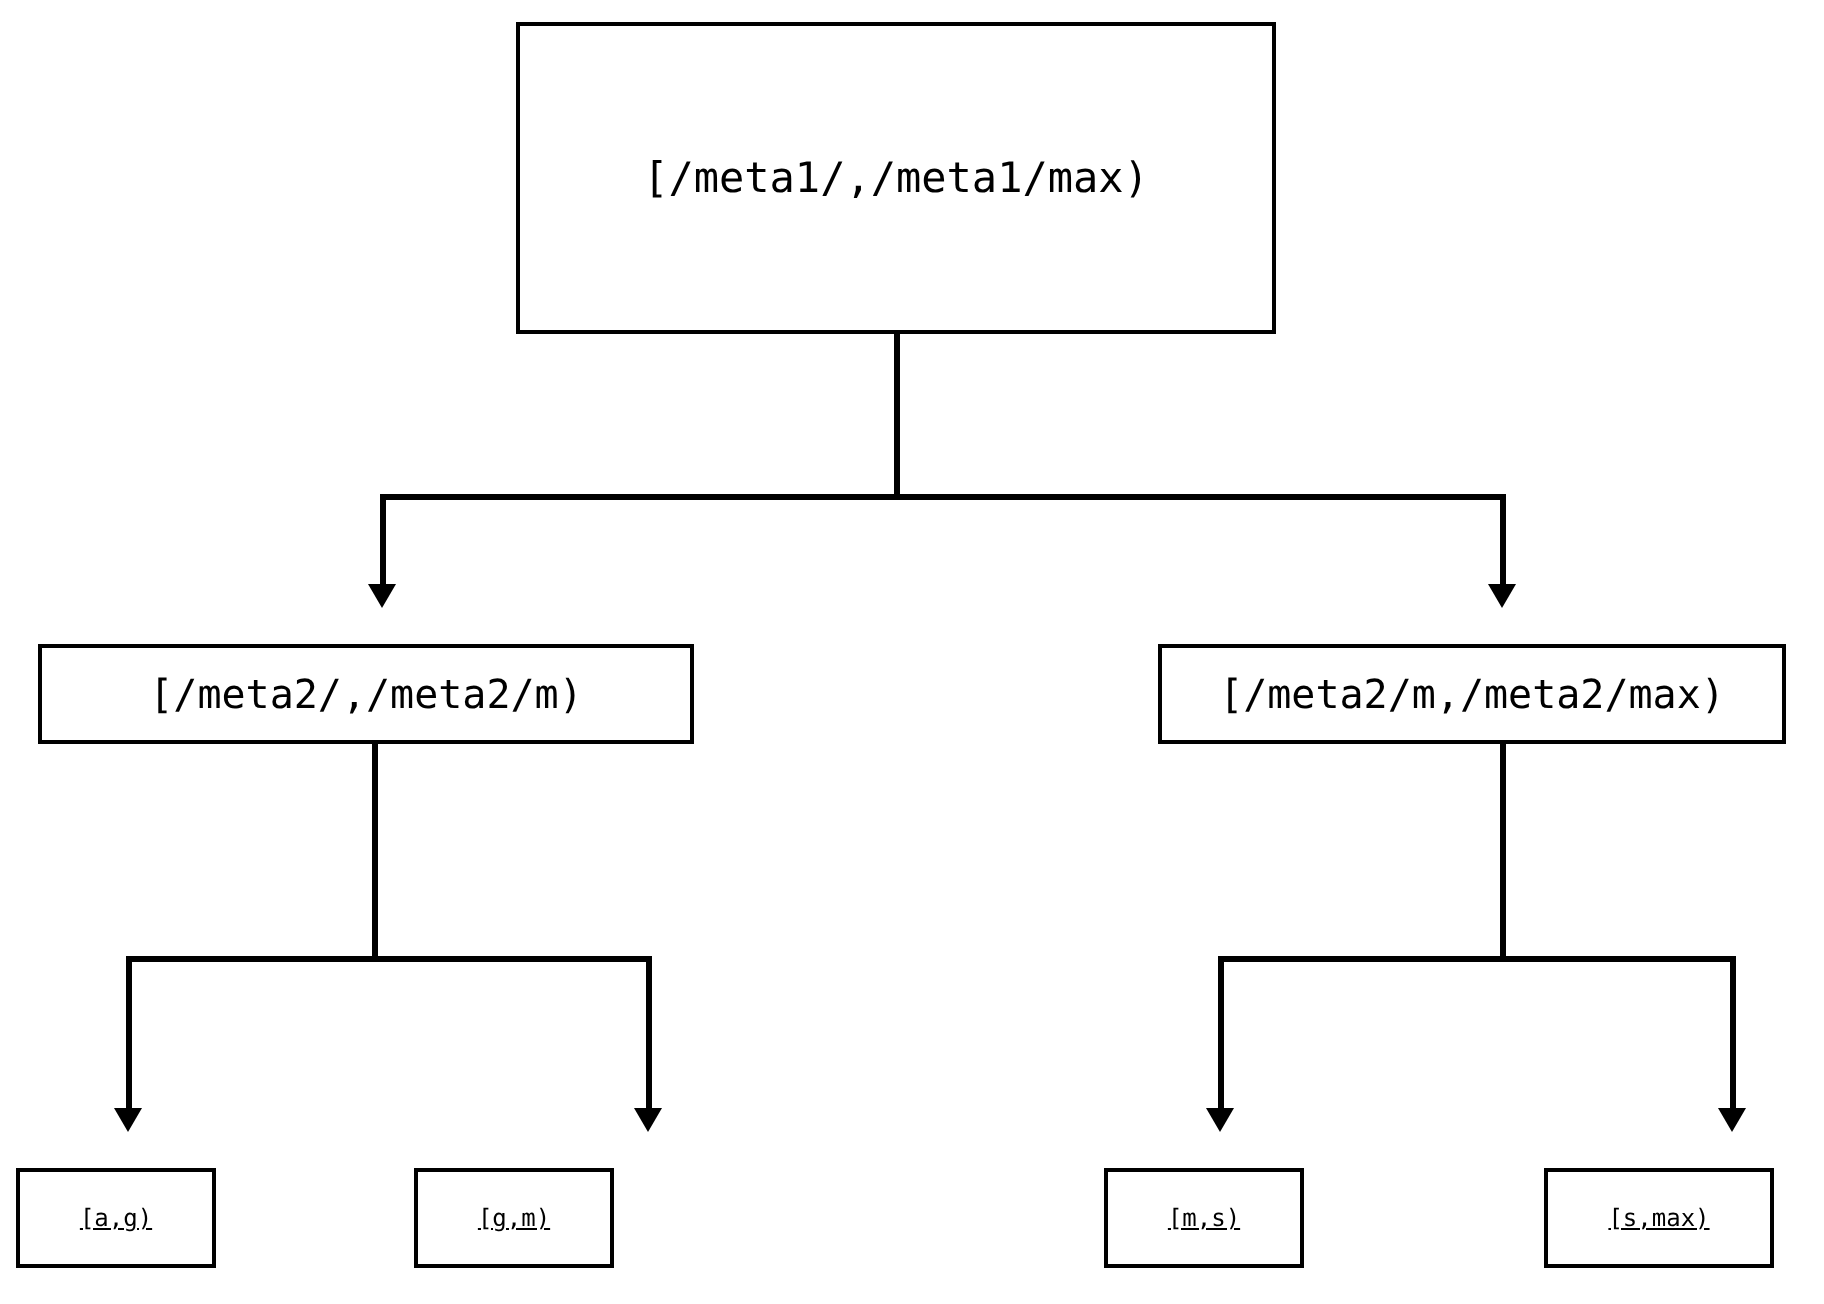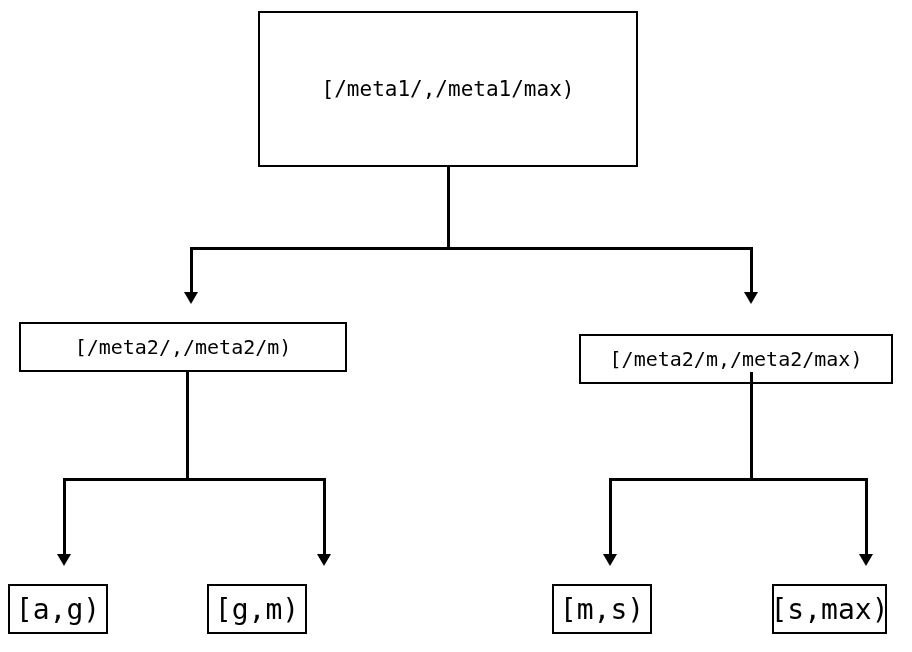--- a/index.html
+++ b/index.html
@@ -47,33 +47,33 @@
   
   #node-mid-left {
     left: 19px;
     top: 322px;
     width: 328px;
     height: 50px;
     text-align: right;
   }
   #node-mid-right {
     left: 579px;
-    top: 334px;
+    top: 322px;
     width: 314px;
     height: 50px;
   }
   #node-mid-left .node-label,
   #node-mid-right .node-label { font-size: 20px; }
 
   
   .leaf-box {
     top: 584px;
     height: 50px;
   }
-  .leaf-box .node-label { font-size: 28px; }
+  .leaf-box .node-label { font-size: 12px; text-decoration: underline; }
   #node-leaf-ag  { left: 8px;   width: 100px; }
   #node-leaf-gm  { left: 207px; width: 100px; }
   #node-leaf-ms  { left: 552px; width: 100px; }
   #node-leaf-smax{ left: 772px; width: 115px; }
 
   
   .edge-v {
     position: absolute;
     width: 3px;
     background: #000000;

